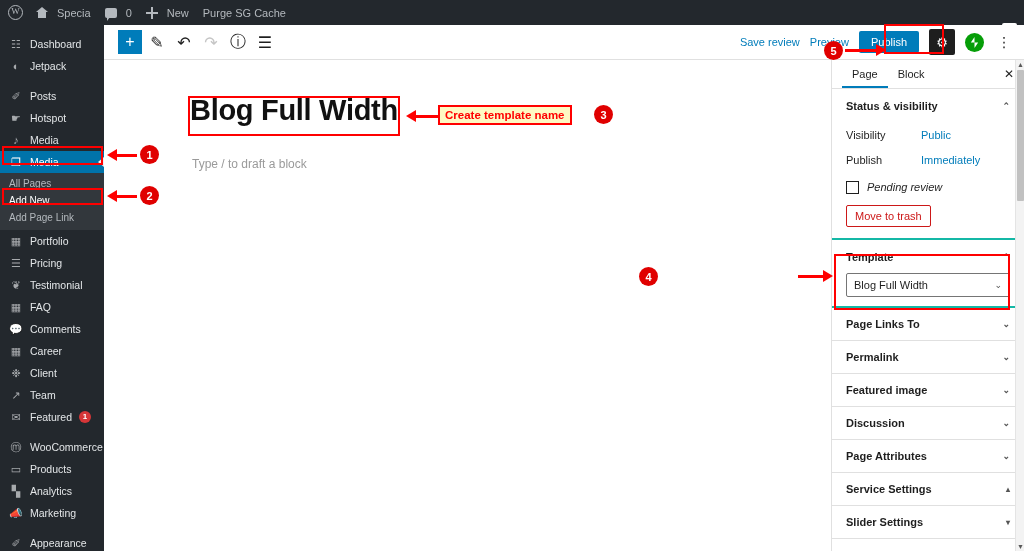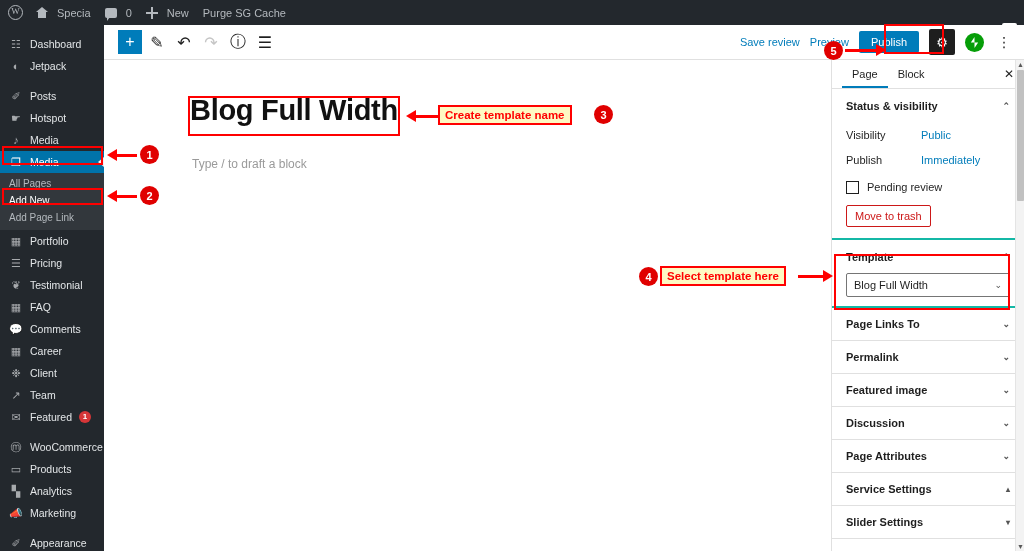--- a/index.html
+++ b/index.html
@@ -181,21 +181,21 @@
   .section-head {
     display: flex; align-items: center; justify-content: space-between;
     height: 33px; font-size: 11px; font-weight: bold; color: #1e1e1e;
   }
   .section-head .chev { color: #555; font-size: 9px; }
   .kv-row {
     display: flex; align-items: center; height: 25px; font-size: 11px;
   }
   .kv-key { width: 75px; color: #1e1e1e; }
   .kv-val { color: #007cba; }
-  .checkrow { display: flex; align-items: center; gap: 8px; height: 26px; margin-top: 2px; }
+  .checkrow { display: flex; align-items: center; gap: 8px; height: 26px; margin-top: 2px; font-style: italic; }
   .chk { width: 13px; height: 13px; border: 1px solid #1e1e1e; background: #fff; }
   .trash-btn {
     border: 1px solid #cc1818; color: #cc1818; background: #fff;
     font-size: 11px; padding: 4px 8px; border-radius: 2px;
     margin: 5px 0 11px 0; font-family: "Liberation Sans", sans-serif;
   }
   .tmpl-select {
     width: 100%; height: 24px; border: 1px solid #757575; border-radius: 2px;
     background: #fff; display: flex; align-items: center;
     justify-content: space-between; padding: 0 7px; font-size: 11px;
@@ -509,21 +509,20 @@
     <div class="anno-num" style="left:140px;top:186px;">2</div>
 
     <div class="anno-box" style="left:188px;top:96px;width:212px;height:40px;"></div>
     <div class="arrow-head-left" style="left:406px;top:110px;"></div>
     <div class="arrow-line" style="left:416px;top:115px;width:22px;"></div>
     <div class="anno-label" style="left:438px;top:105px;">Create template name</div>
     <div class="anno-num" style="left:594px;top:105px;">3</div>
 
     <div class="anno-box" style="left:834px;top:254px;width:176px;height:56px;"></div>
     <div class="anno-num" style="left:639px;top:267px;">4</div>
-    <div class="anno-label" style="left:660px;top:266px;">Select template here</div>
     <div class="arrow-line" style="left:798px;top:275px;width:26px;"></div>
     <div class="arrow-head-right" style="left:823px;top:270px;"></div>
 
     <div class="anno-box" style="left:884px;top:24px;width:60px;height:30px;"></div>
     <div class="anno-num" style="left:824px;top:41px;">5</div>
     <div class="arrow-line" style="left:845px;top:49px;width:34px;"></div>
     <div class="arrow-head-right" style="left:876px;top:44px;"></div>
   </div>
 
 </div>

